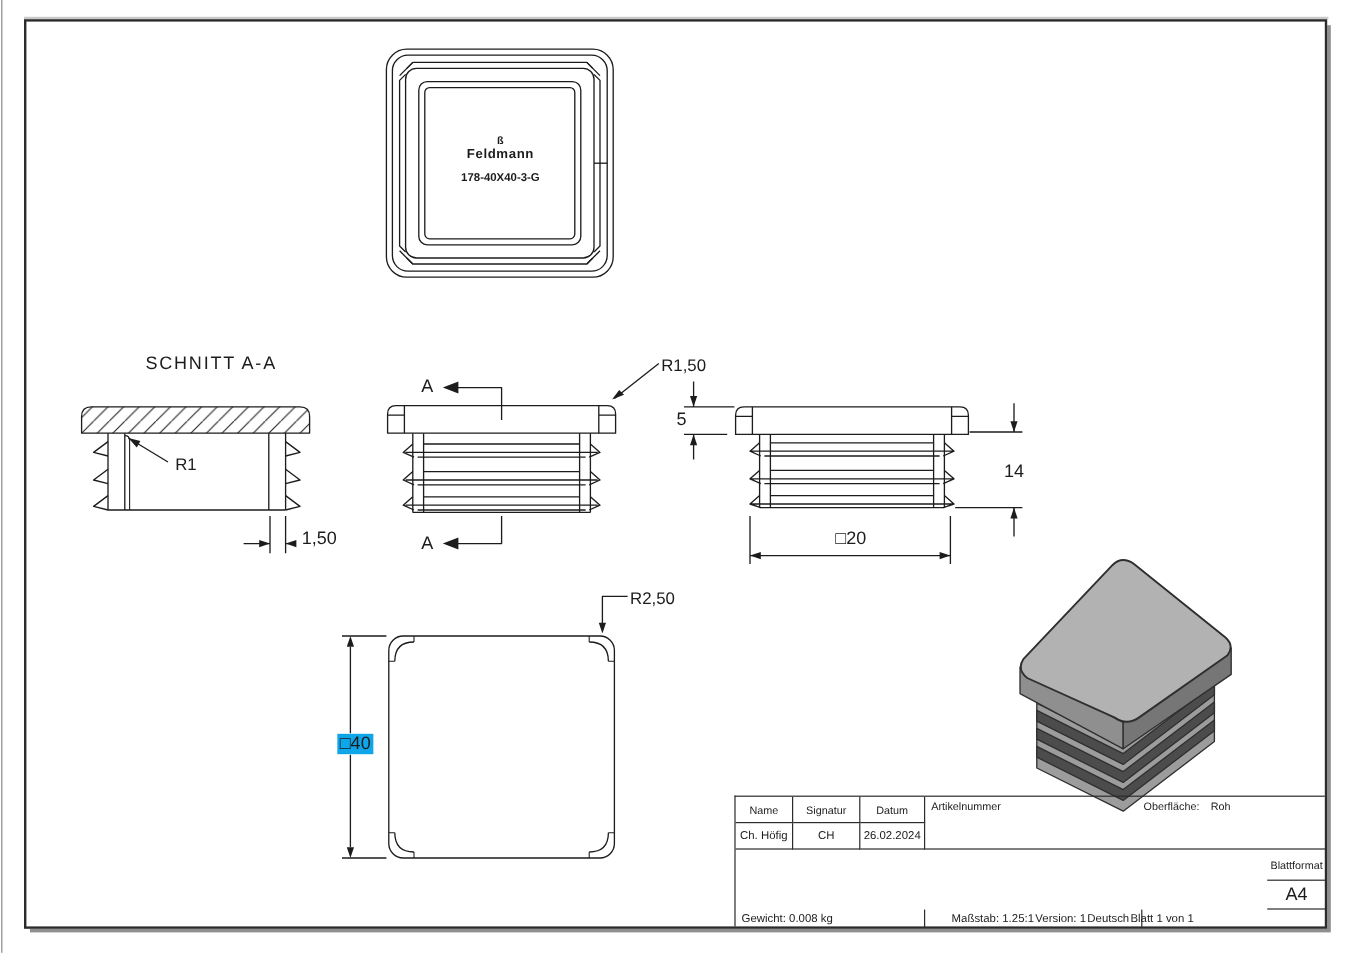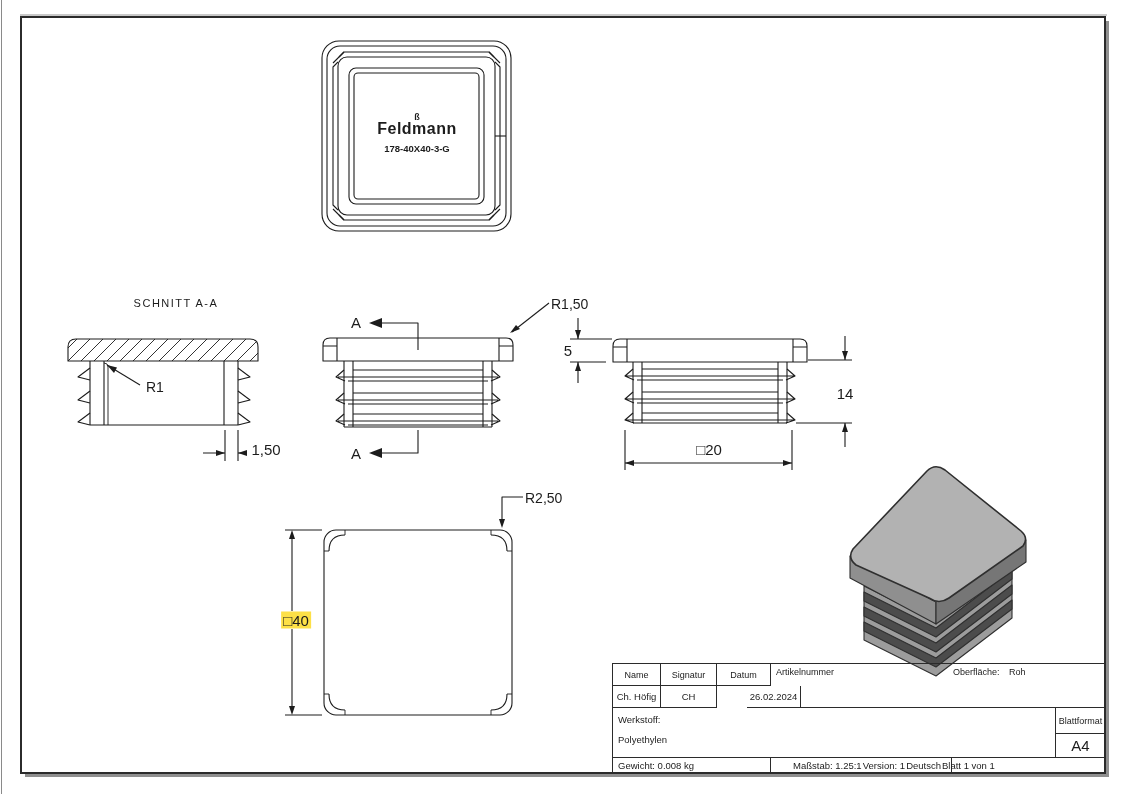--- a/index.html
+++ b/index.html
@@ -8,23 +8,23 @@
   .edge-line{position:absolute;left:1px;top:0;width:1px;height:794px;background:#8a8a8a;}
   .frame-topline{position:absolute;left:20px;top:14px;width:1087px;height:2px;background:#c9c9c9;}
   .frame{position:absolute;left:20px;top:16px;width:1082px;height:754px;
          border:2px solid #2b2b2b;box-shadow:4px 4px 0 -1px #8f8f8f;background:#fff;}
   svg.canvas{position:absolute;left:0;top:0;}
   .lbl{position:absolute;white-space:nowrap;color:#1c1c1c;}
   .c{transform:translate(-50%,-50%);}
   .dim{font-size:15px;}
   .rlab{font-size:14px;}
   .seclet{font-size:15px;}
-  .viewtitle{font-size:11px;letter-spacing:1.5px;}
+  .viewtitle{font-size:15px;letter-spacing:1.5px;}
   .tv-logo{font-size:9px;font-weight:bold;}
-  .tv-brand{font-size:16px;font-weight:bold;letter-spacing:.5px;}
+  .tv-brand{font-size:11px;font-weight:bold;letter-spacing:.5px;}
   .tv-part{font-size:9.5px;font-weight:bold;}
   
   .tb{position:absolute;left:612px;top:663px;width:492px;height:109px;
       border-top:1px solid #2b2b2b;border-left:1px solid #2b2b2b;box-sizing:border-box;
       font-size:9.5px;}
   .tb .cell{position:absolute;box-sizing:border-box;border-right:1px solid #2b2b2b;
             border-bottom:1px solid #2b2b2b;display:flex;align-items:center;justify-content:center;}
   .tb .nob{border-right:none;}
   .tb .small{font-size:9px;color:#222;}
   .artnum{font-size:21px;letter-spacing:.5px;color:#000;}
@@ -133,46 +133,42 @@
 <div class="lbl c dim" style="left:266px;top:449px;">1,50</div>
 
 <div class="lbl c seclet" style="left:356px;top:322px;">A</div>
 <div class="lbl c seclet" style="left:356px;top:453px;">A</div>
 <div class="lbl rlab" style="left:551px;top:296px;">R1,50</div>
 <div class="lbl c dim" style="left:568px;top:350px;">5</div>
 
 <div class="lbl c dim" style="left:845px;top:393px;">14</div>
 <div class="lbl c dim" style="left:709px;top:449px;">□20</div>
 
-<div class="lbl c dim" style="left:296px;top:620px;background:#fde047;padding:0 2px;">□40</div>
+<div class="lbl c dim" style="left:296px;top:620px;background:#0ea5e9;padding:0 2px;">□40</div>
 <div class="lbl rlab" style="left:525px;top:490px;">R2,50</div>
 
 <div class="lbl c tv-logo" style="left:417px;top:117px;">ß</div>
 <div class="lbl c tv-brand" style="left:417px;top:129px;">Feldmann</div>
 <div class="lbl c tv-part" style="left:417px;top:148px;">178-40X40-3-G</div>
 
 <div class="tb">
   <div class="cell small" style="left:0;top:0;width:48px;height:22px;">Name</div>
   <div class="cell small" style="left:48px;top:0;width:56px;height:22px;">Signatur</div>
   <div class="cell small" style="left:104px;top:0;width:54px;height:22px;">Datum</div>
 
   <div class="cell" style="left:0;top:22px;width:48px;height:22px;">Ch. Höfig</div>
   <div class="cell" style="left:48px;top:22px;width:56px;height:22px;">CH</div>
-  <div class="cell" style="left:104px;top:22px;width:54px;height:22px;margin-left:30px;">26.02.2024</div>
+  <div class="cell" style="left:104px;top:22px;width:54px;height:22px;">26.02.2024</div>
 
   <div class="cell nob" style="left:158px;top:0;width:334px;height:44px;justify-content:flex-start;align-items:flex-start;">
     <span class="small" style="position:absolute;left:5px;top:3px;">Artikelnummer</span>
     <span class="small" style="position:absolute;left:182px;top:3px;">Oberfläche:</span>
     <span class="small" style="position:absolute;left:238px;top:3px;">Roh</span>
   </div>
 
-  <div class="cell" style="left:0;top:44px;width:443px;height:50px;justify-content:flex-start;align-items:flex-start;">
-    <span style="position:absolute;left:5px;top:6px;">Werkstoff:</span>
-    <span style="position:absolute;left:5px;top:26px;">Polyethylen</span>
-  </div>
   <div class="cell nob small" style="left:443px;top:44px;width:49px;height:26px;">Blattformat</div>
   <div class="cell nob a4" style="left:443px;top:70px;width:49px;height:24px;">A4</div>
 
   <div class="cell" style="left:0;top:94px;width:158px;height:15px;justify-content:flex-start;padding-left:5px;border-bottom:none;">Gewicht: 0.008 kg</div>
   <div class="cell" style="left:158px;top:94px;width:165px;height:15px;justify-content:space-between;padding:0 10px 0 6px;border-bottom:none;margin-left:16px;">
     <span>Maßstab: 1.25:1</span>
     <span>Version: 1</span>
     <span>Deutsch</span>
   </div>
   <div class="cell nob" style="left:323px;top:94px;width:169px;height:15px;justify-content:flex-start;padding-left:6px;border-bottom:none;">Blatt 1 von 1</div>

